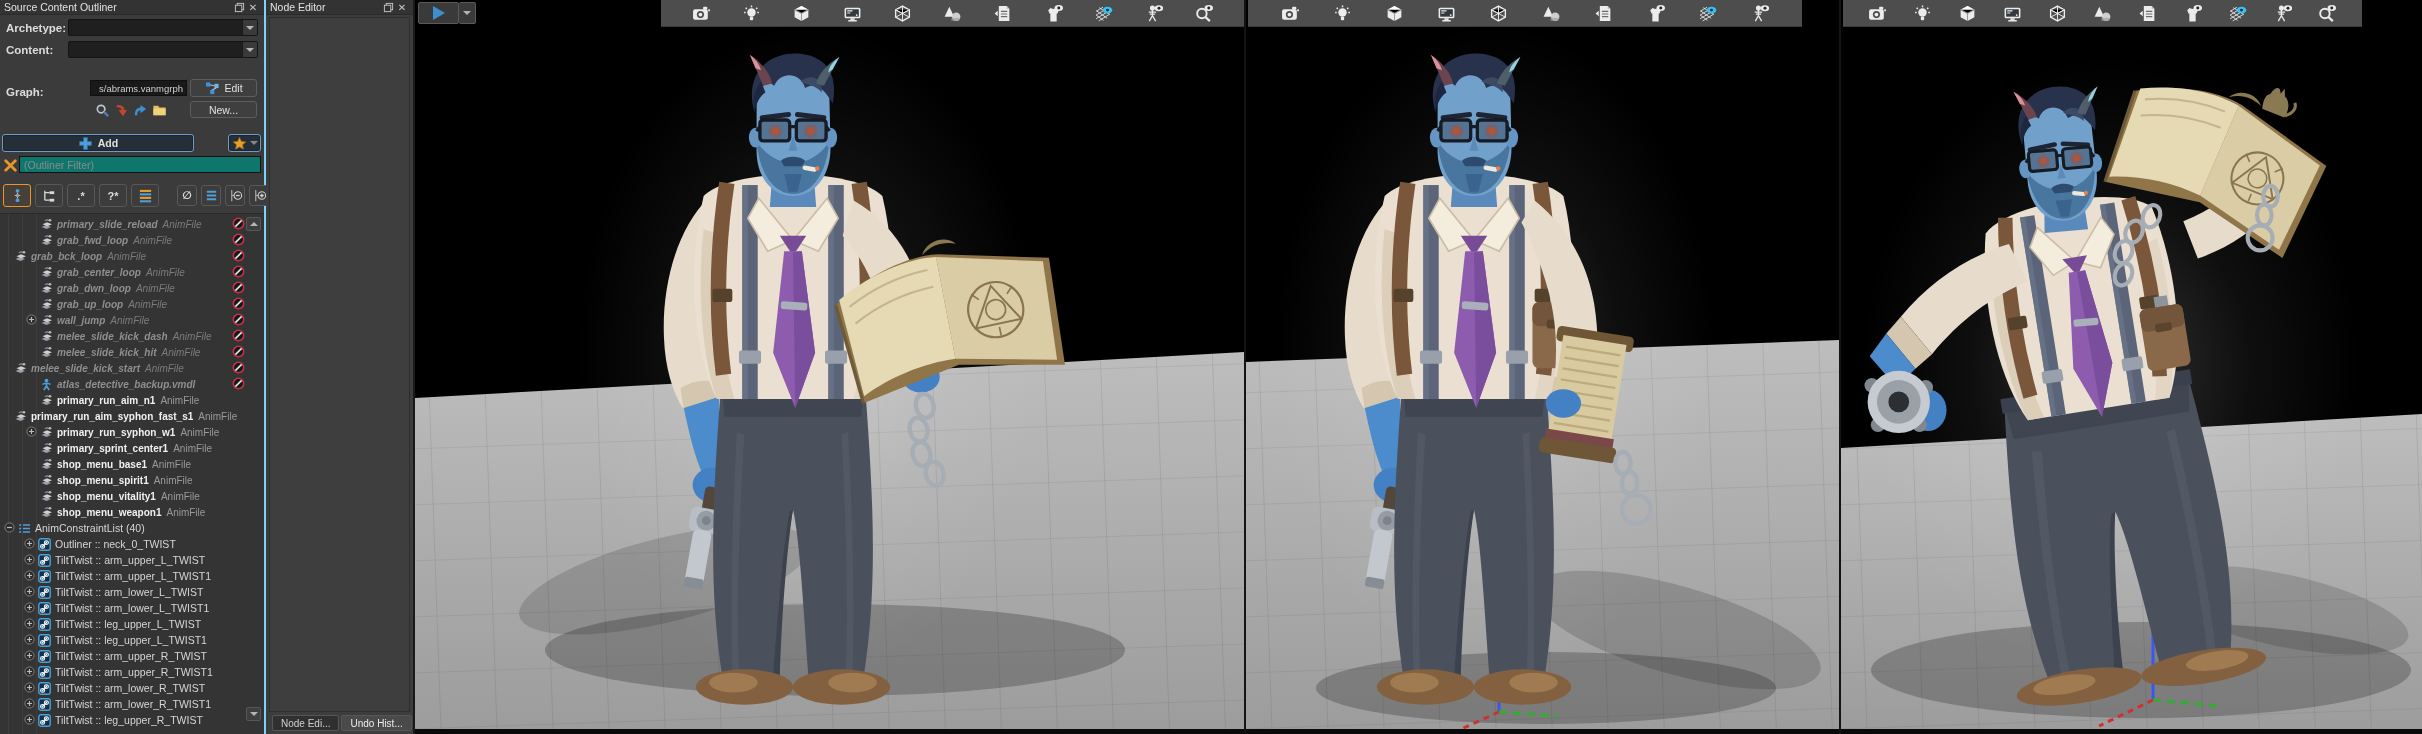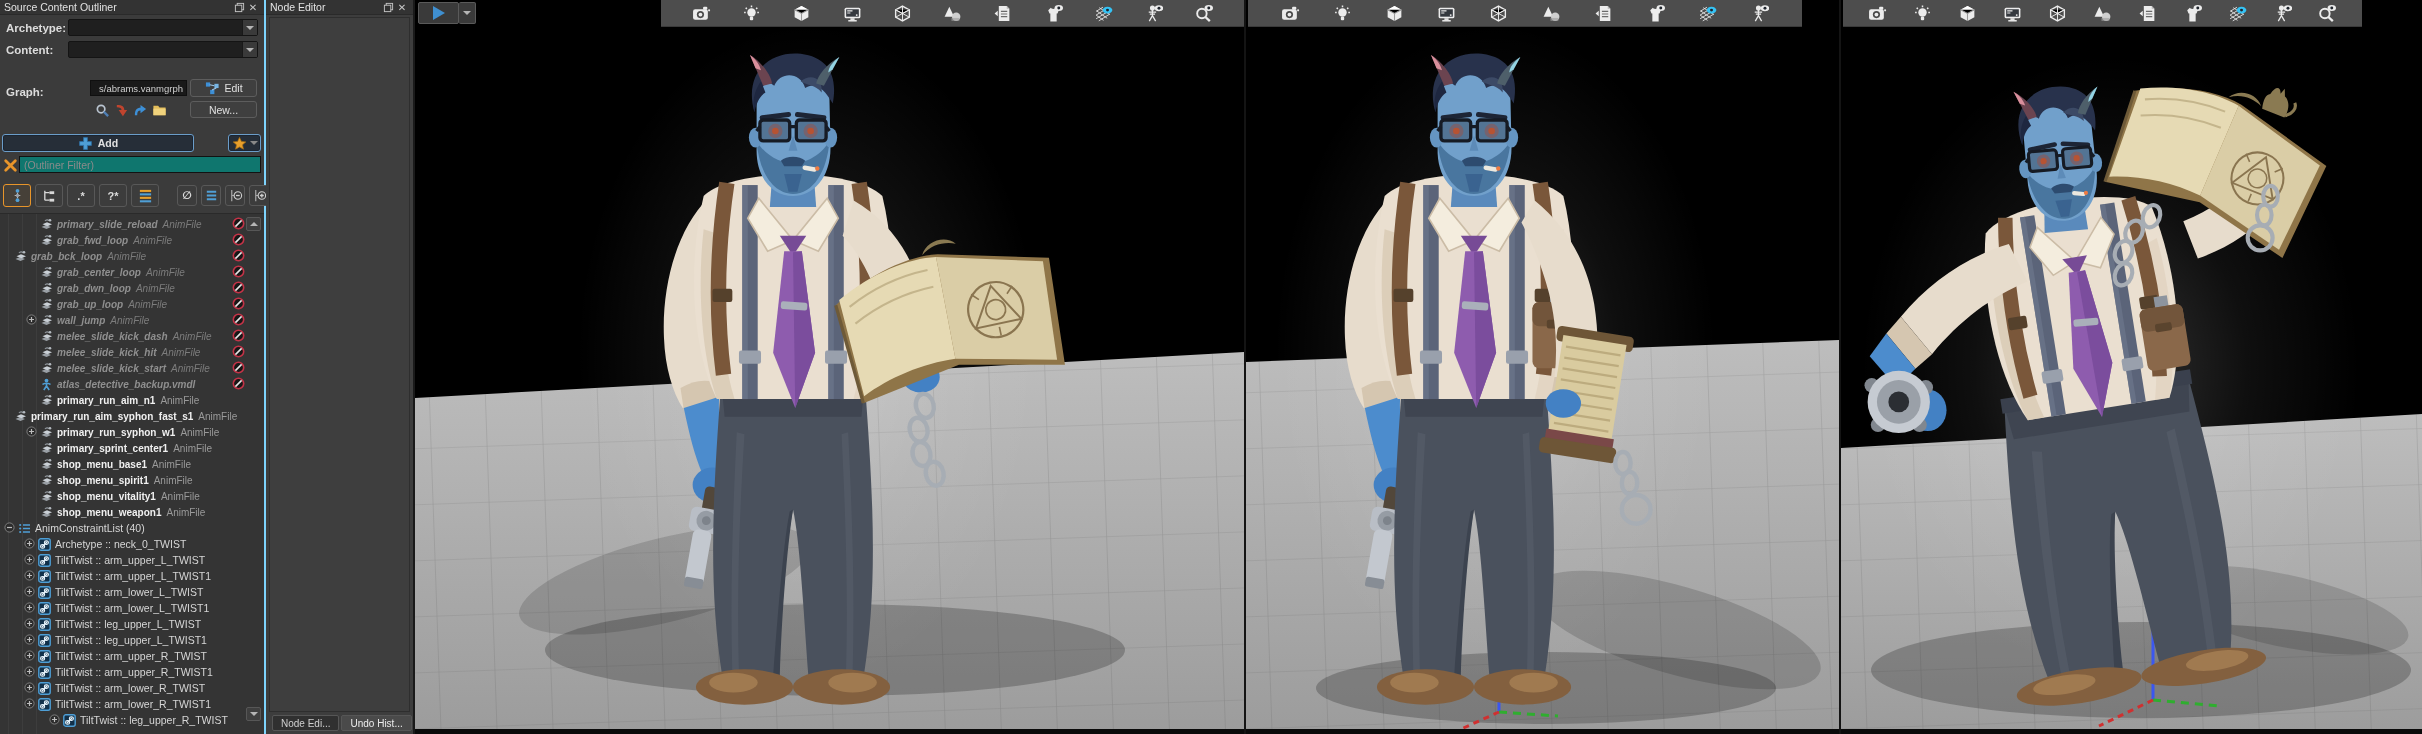--- a/index.html
+++ b/index.html
@@ -569,21 +569,21 @@
               <circle cx="10" cy="2.2" r="1.3" fill="#b4bac0"></circle>
             </svg>
           </span>
           <span class="nm">melee_slide_kick_hit</span>
           <span class="sx">AnimFile</span>
           <span class="blk"><svg viewBox="0 0 13 13">
               <circle cx="6.5" cy="6.5" r="5.2" fill="#171717" stroke="#c23347" stroke-width="1.6"></circle>
               <path d="M3.4,9.6 L9.6,3.4" stroke="#e8e8e8" stroke-width="1.6"></path>
             </svg></span>
         </div>
-        <div class="trow muted kind-anim" style="padding-left: 26px;">
+        <div class="trow muted kind-anim" style="">
           <span class="exp"></span>
           <span class="ticon">
             <svg viewBox="0 0 13 13">
               <path d="M1.5,9 L6,7 L11,9 L6.5,11 Z" fill="#9aa0a6"></path>
               <path d="M2.5,6.2 L7,4.2 L12,6.2 L7.5,8.2 Z" fill="#c9cfd5"></path>
               <path d="M5,3 C6,1.5 8,1.5 9,2.6" stroke="#8f959b" stroke-width="1.2" fill="none"></path>
               <circle cx="10" cy="2.2" r="1.3" fill="#b4bac0"></circle>
             </svg>
           </span>
           <span class="nm">melee_slide_kick_start</span>
@@ -735,21 +735,21 @@
               <path d="M3,5.5 H8 M5.5,3 V8" stroke="#bdbdbd" stroke-width="1.2"></path>
             </svg></span>
           <span class="ticon">
             <svg viewBox="0 0 13 13">
               <rect x="0.8" y="0.8" width="11.4" height="11.4" rx="2" fill="#123049" stroke="#4f9fd6" stroke-width="1.4"></rect>
               <path d="M4,9 L9,4" stroke="#e8f4fc" stroke-width="1.4"></path>
               <rect x="2.6" y="6.6" width="4" height="3.6" rx="1.8" fill="none" stroke="#e8f4fc" stroke-width="1.2"></rect>
               <rect x="6.4" y="2.8" width="4" height="3.6" rx="1.8" fill="none" stroke="#e8f4fc" stroke-width="1.2"></rect>
             </svg>
           </span>
-          <span class="nm">Archetype :: neck_0_TWIST</span>
+          <span class="nm">Outliner :: neck_0_TWIST</span>
         </div>
         <div class="trow active kind-constraint" style="padding-left: 24px;">
           <span class="exp"><svg viewBox="0 0 11 11">
               <circle cx="5.5" cy="5.5" r="4.6" fill="#2c2c2c" stroke="#7e7e7e"></circle>
               <path d="M3,5.5 H8 M5.5,3 V8" stroke="#bdbdbd" stroke-width="1.2"></path>
             </svg></span>
           <span class="ticon">
             <svg viewBox="0 0 13 13">
               <rect x="0.8" y="0.8" width="11.4" height="11.4" rx="2" fill="#123049" stroke="#4f9fd6" stroke-width="1.4"></rect>
               <path d="M4,9 L9,4" stroke="#e8f4fc" stroke-width="1.4"></path>
@@ -887,21 +887,21 @@
           <span class="ticon">
             <svg viewBox="0 0 13 13">
               <rect x="0.8" y="0.8" width="11.4" height="11.4" rx="2" fill="#123049" stroke="#4f9fd6" stroke-width="1.4"></rect>
               <path d="M4,9 L9,4" stroke="#e8f4fc" stroke-width="1.4"></path>
               <rect x="2.6" y="6.6" width="4" height="3.6" rx="1.8" fill="none" stroke="#e8f4fc" stroke-width="1.2"></rect>
               <rect x="6.4" y="2.8" width="4" height="3.6" rx="1.8" fill="none" stroke="#e8f4fc" stroke-width="1.2"></rect>
             </svg>
           </span>
           <span class="nm">TiltTwist :: arm_lower_R_TWIST1</span>
         </div>
-        <div class="trow active kind-constraint" style="padding-left: 24px; margin-left: 25px;">
+        <div class="trow active kind-constraint" style="padding-left: 24px;">
           <span class="exp"><svg viewBox="0 0 11 11">
               <circle cx="5.5" cy="5.5" r="4.6" fill="#2c2c2c" stroke="#7e7e7e"></circle>
               <path d="M3,5.5 H8 M5.5,3 V8" stroke="#bdbdbd" stroke-width="1.2"></path>
             </svg></span>
           <span class="ticon">
             <svg viewBox="0 0 13 13">
               <rect x="0.8" y="0.8" width="11.4" height="11.4" rx="2" fill="#123049" stroke="#4f9fd6" stroke-width="1.4"></rect>
               <path d="M4,9 L9,4" stroke="#e8f4fc" stroke-width="1.4"></path>
               <rect x="2.6" y="6.6" width="4" height="3.6" rx="1.8" fill="none" stroke="#e8f4fc" stroke-width="1.2"></rect>
               <rect x="6.4" y="2.8" width="4" height="3.6" rx="1.8" fill="none" stroke="#e8f4fc" stroke-width="1.2"></rect>

